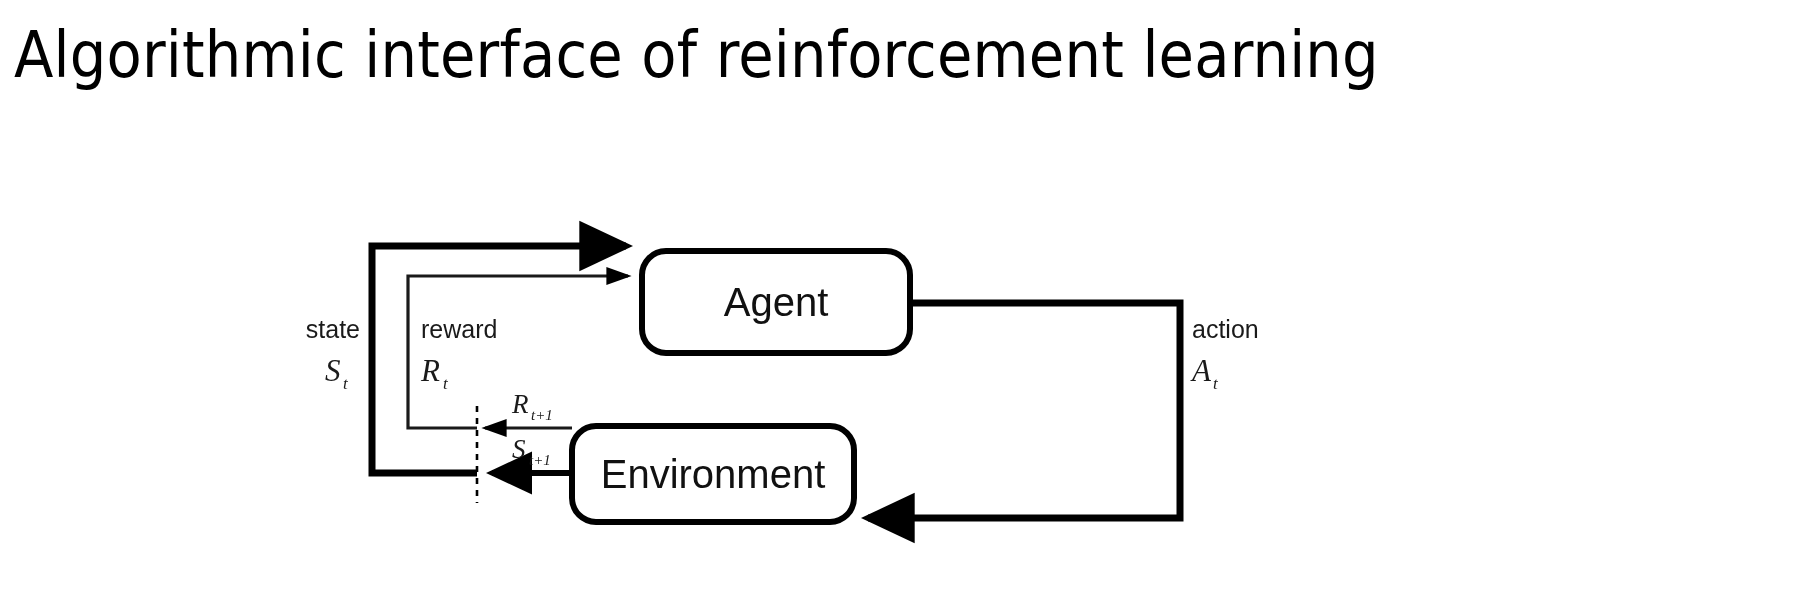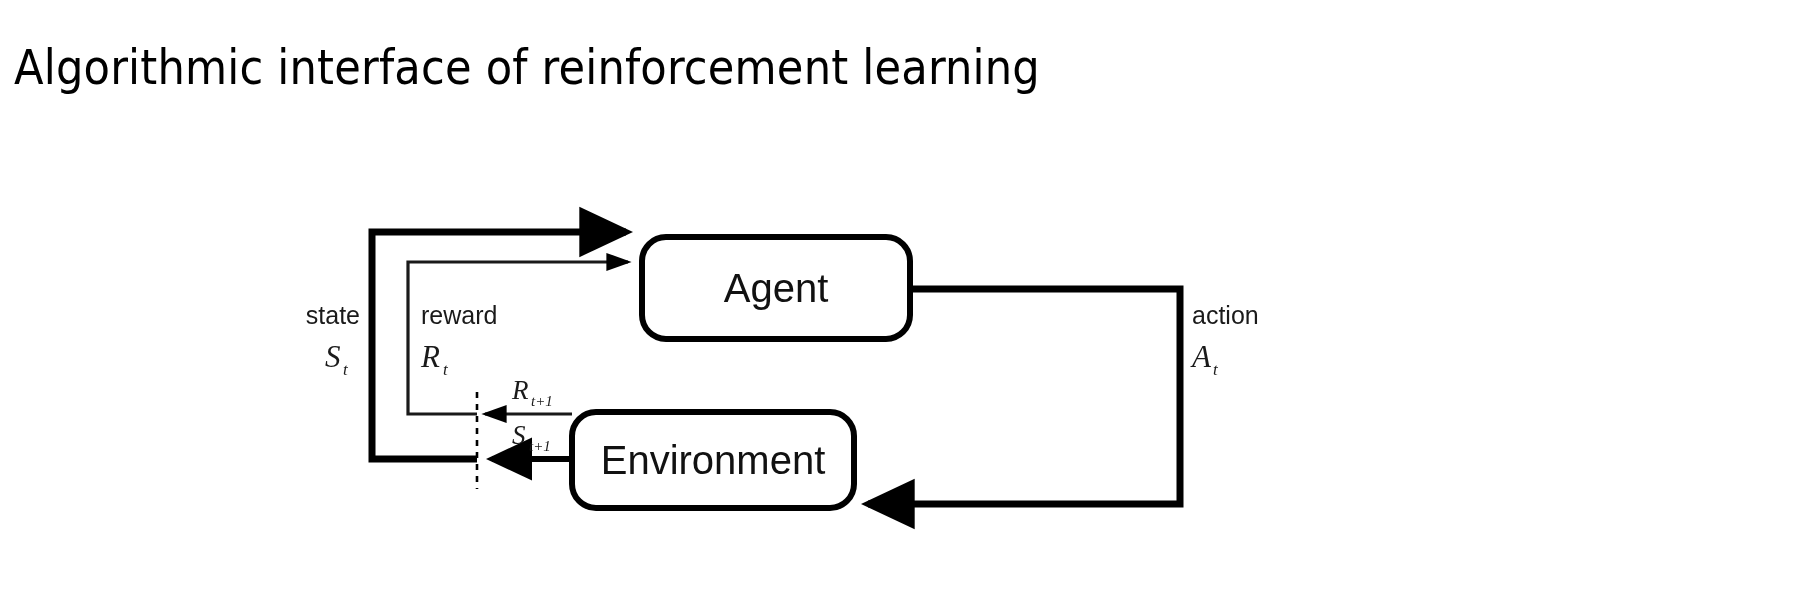--- a/index.html
+++ b/index.html
@@ -21,32 +21,31 @@
   }
   
   #slide-title {
     position: absolute;
     left: 14px;
     top: 6px;
     width: 1800px;
     height: 100px;
     font-family: "DejaVu Sans Condensed", "Liberation Sans", sans-serif;
     font-weight: 300;
-    font-size: 48px;
+    font-size: 64px;
     line-height: 98px;
     letter-spacing: 0.2px;
     white-space: nowrap;
     color: #000000;
-    margin-top: 12px;
   }
   
   #diagram {
     position: absolute;
     left: 0;
-    top: 144px;
+    top: 158px;
     width: 1400px;
     height: 420px;
   }
   #diagram svg {
     display: block;
   }
   .dg-label {
     font-family: "Liberation Sans", sans-serif;
     font-size: 25px;
     fill: #1a1a1a;

